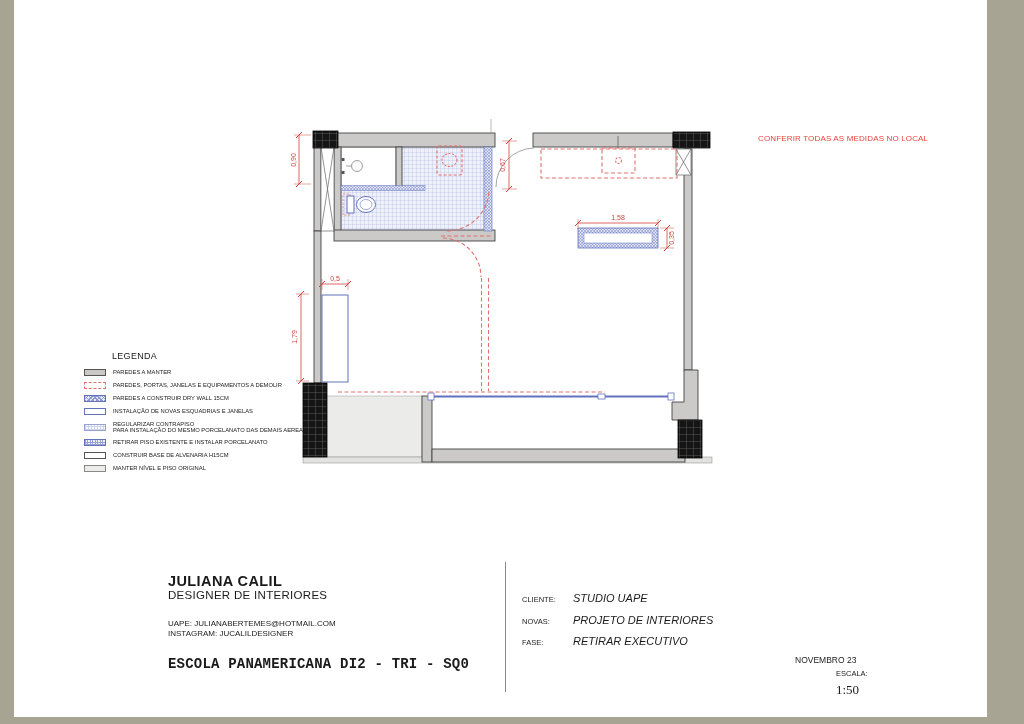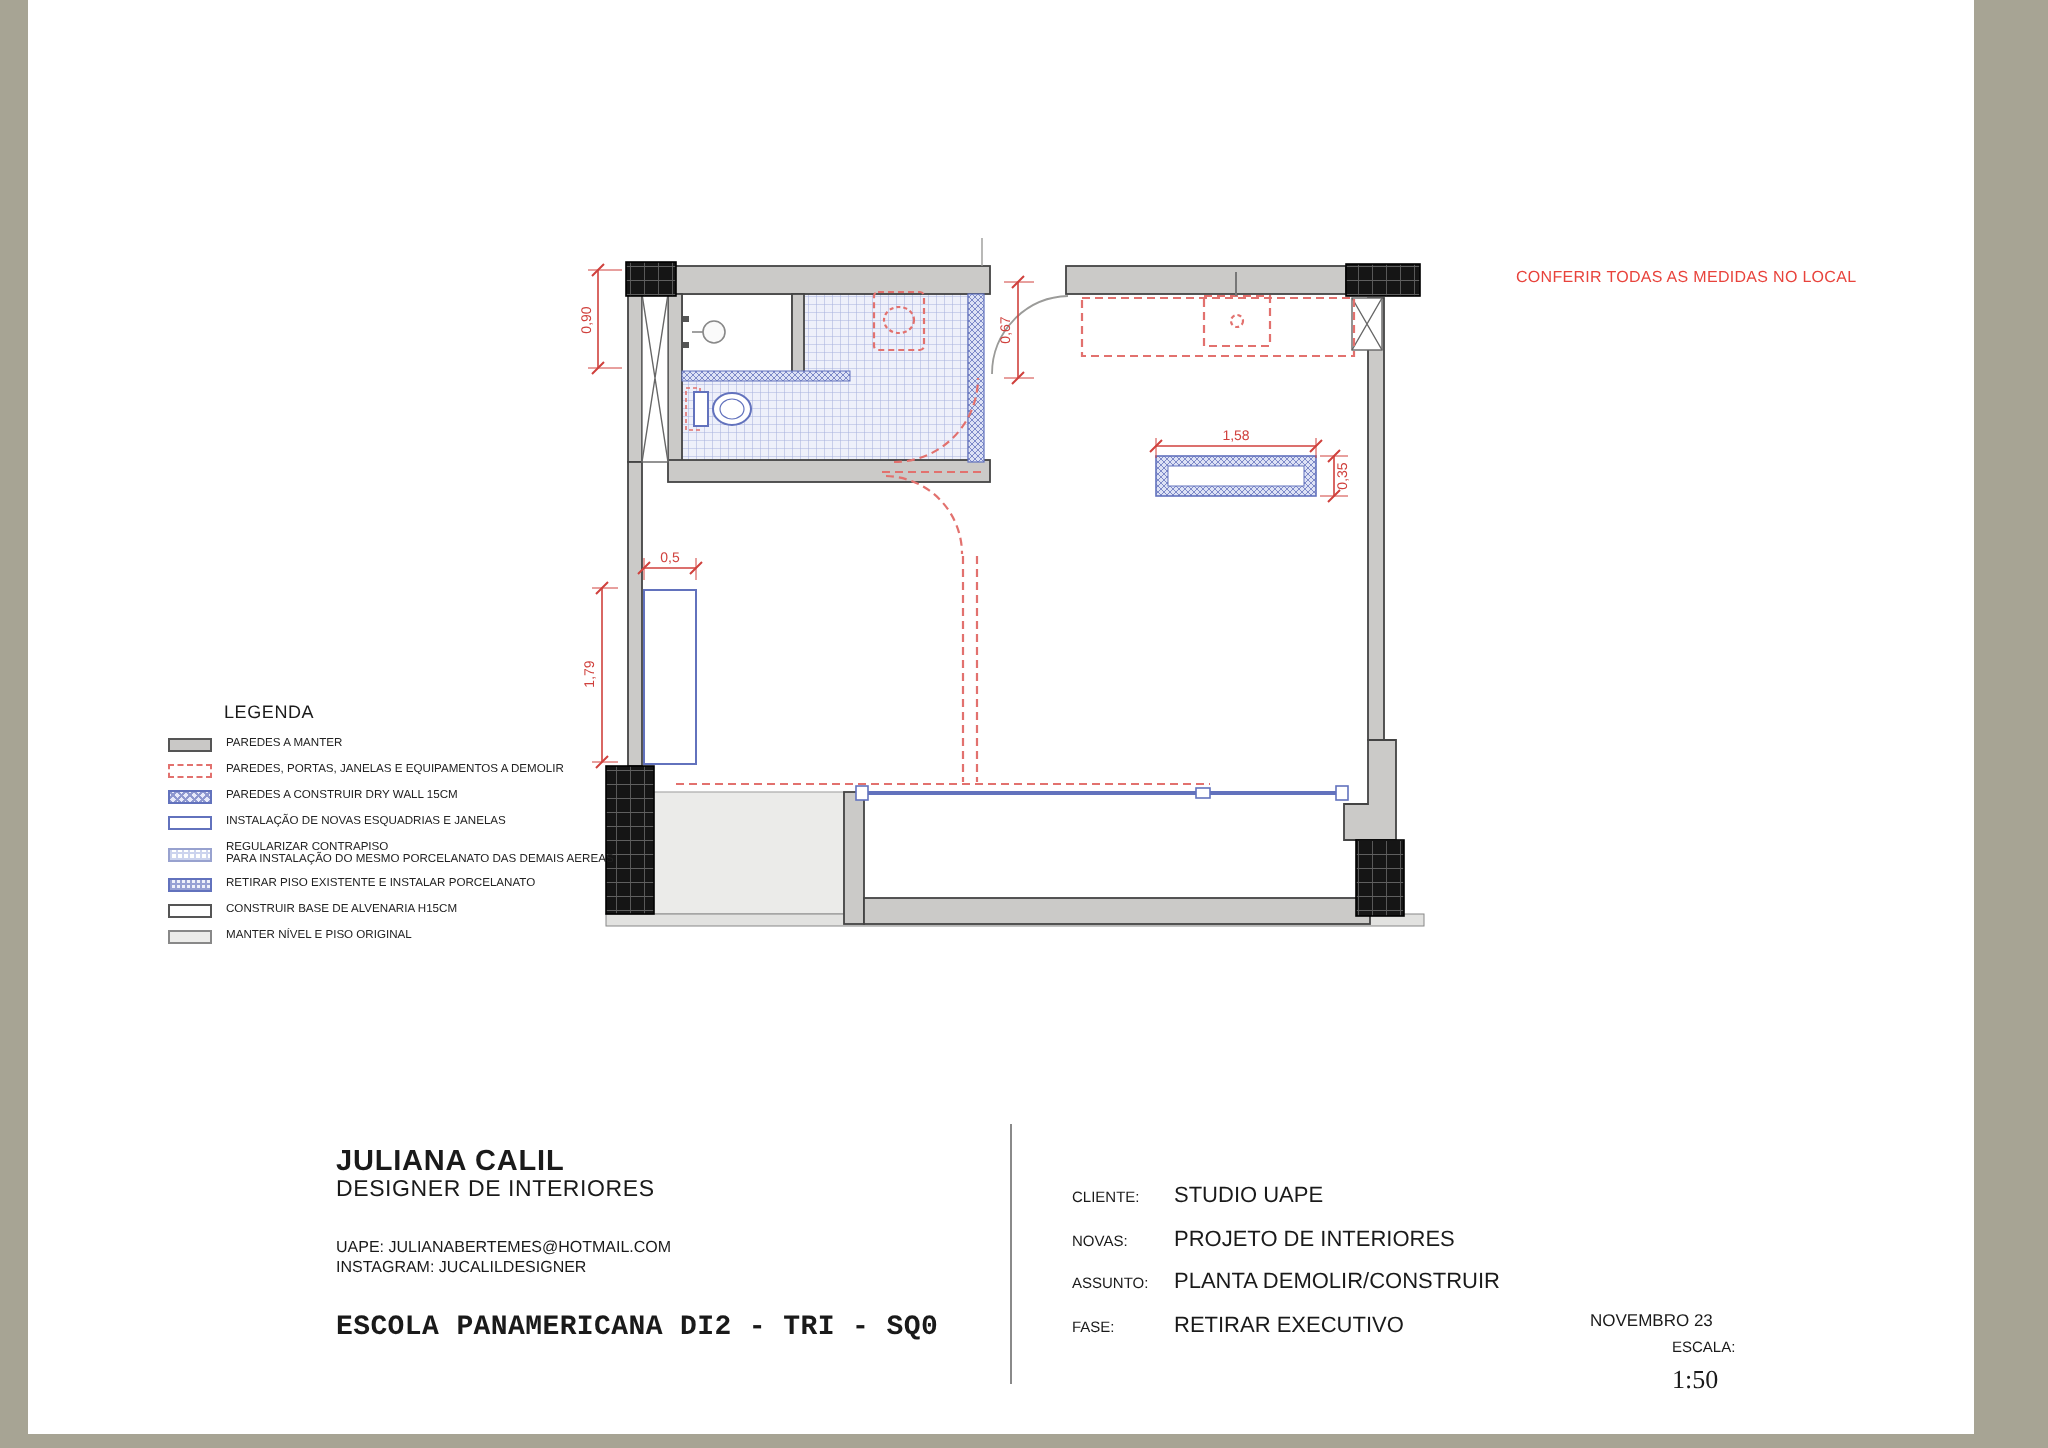--- a/index.html
+++ b/index.html
@@ -41,24 +41,24 @@
       repeating-linear-gradient(90deg,#97a1d4 0 1px,transparent 1px 2.5px),#eef0fa;}
   .sw-base{background:#fff;}
   .sw-piso{background:#ececea;border-color:#888;}
 
   
   .tb-name{position:absolute;left:168px;top:573px;font-size:14.5px;font-weight:bold;letter-spacing:.4px;}
   .tb-role{position:absolute;left:168px;top:589px;font-size:11.5px;letter-spacing:.3px;}
   .tb-contact{position:absolute;left:168px;top:619px;font-size:8px;line-height:1.2;}
   .tb-project{position:absolute;left:168px;top:656px;font-size:14px;font-weight:bold;letter-spacing:.2px;font-family:Liberation Mono, monospace;}
   .tb-divider{position:absolute;left:505px;top:562px;width:1px;height:130px;background:#8a8a8a;}
-  .tb-fields{position:absolute;left:536px;top:592px;}
+  .tb-fields{position:absolute;left:522px;top:592px;}
   .frow{display:flex;align-items:baseline;height:21.5px;}
   .flabel{font-size:7.5px;width:51px;flex:0 0 auto;}
-  .fvalue{font-size:11px;white-space:nowrap;}
+  .fvalue{font-size:11px;white-space:nowrap;font-style:italic;}
   .tb-date{position:absolute;left:795px;top:655px;font-size:8.5px;}
   .tb-scale{position:absolute;left:836px;top:669px;display:flex;align-items:baseline;gap:4px;flex-direction:column;}
   .tb-scale .slabel{font-size:7.5px;}
   .tb-scale .svalue{font-size:13px;font-family:Liberation Serif, serif;}
 </style>
 </head>
 <body>
 
 <div class="page"></div>
 
@@ -251,24 +251,20 @@
 <div class="tb-fields">
   <div class="frow">
     <span class="flabel">CLIENTE:</span>
     <span class="fvalue">STUDIO UAPE</span>
   </div>
   <div class="frow">
     <span class="flabel">NOVAS:</span>
     <span class="fvalue">PROJETO DE INTERIORES</span>
   </div>
   <div class="frow">
-    <span class="flabel">ASSUNTO:</span>
-    <span class="fvalue">PLANTA DEMOLIR/CONSTRUIR</span>
-  </div>
-  <div class="frow">
     <span class="flabel">FASE:</span>
     <span class="fvalue">RETIRAR EXECUTIVO</span>
   </div>
 </div>
 
 <div class="tb-date">NOVEMBRO 23</div>
 <div class="tb-scale">
   <span class="slabel">ESCALA:</span>
   <span class="svalue">1:50</span>
 </div>

